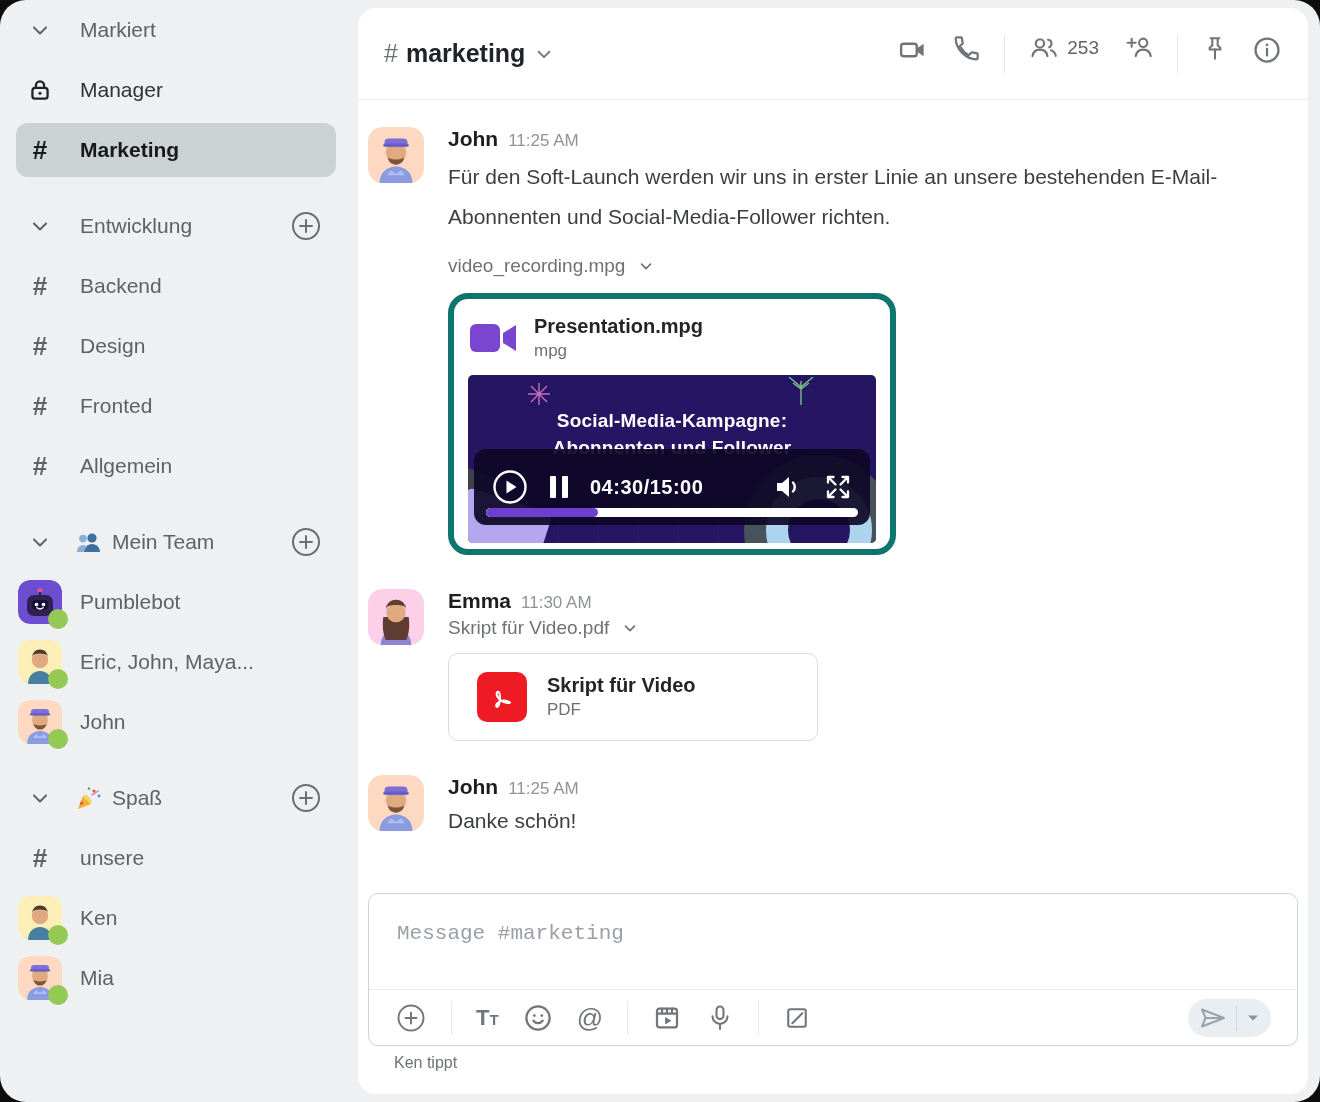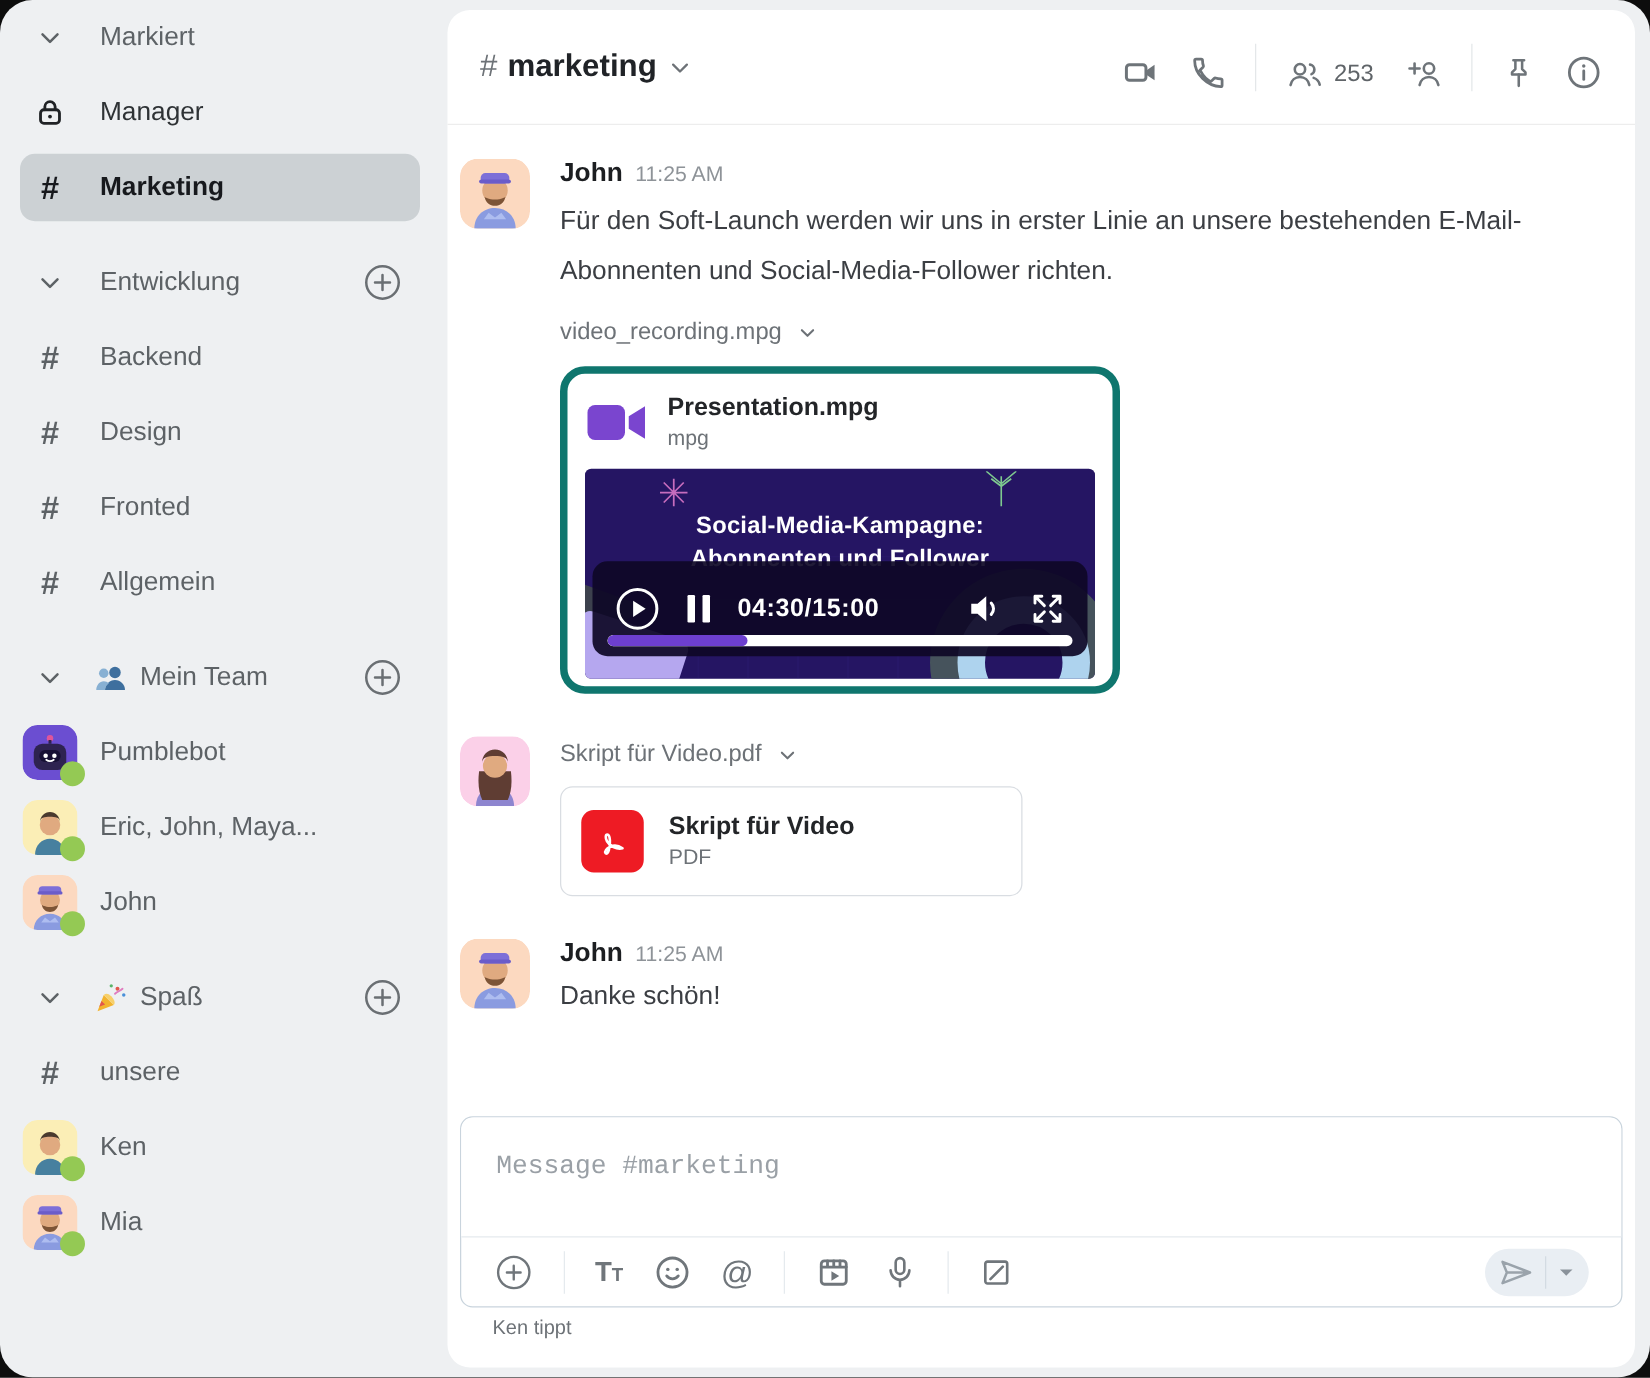--- a/index.html
+++ b/index.html
@@ -24,21 +24,21 @@
   .dot{position:absolute;right:-6px;bottom:-5px;width:20px;height:20px;border-radius:50%;background:#94c954;}
   .plus-btn{position:absolute;right:36px;top:14px;width:32px;height:32px;cursor:pointer;}
   .srow .lbl{position:relative;white-space:nowrap;}
 
   
   .panel{position:absolute;left:358px;top:8px;width:950px;height:1086px;background:#fff;border-radius:18px;}
   .phead{position:absolute;left:0;top:0;right:0;height:92px;display:flex;align-items:center;padding:0 26px;border-bottom:1px solid #ededed;}
   .ptitle{display:flex;align-items:center;gap:8px;cursor:pointer;}
   .ptitle .h{font-size:25px;color:#6d7277;font-weight:500;}
   .ptitle .n{font-size:25px;color:#202327;font-weight:700;}
-  .hactions{margin-left:auto;display:flex;align-items:flex-end;gap:24px;}
+  .hactions{margin-left:auto;display:flex;align-items:flex-start;gap:24px;}
   .hdiv{width:1px;height:38px;background:#e4e7e9;}
   .members{display:flex;align-items:center;gap:8px;color:#5f6468;font-size:19px;cursor:pointer;}
   .icbtn{display:flex;align-items:center;cursor:pointer;}
 
   
   .msgs{position:absolute;left:0;top:93px;right:0;bottom:215px;padding:26px 0 0 10px;overflow:hidden;}
   .msg{display:flex;margin-bottom:34px;}
   .mavatar{position:relative;width:56px;height:56px;border-radius:14px;flex:0 0 56px;overflow:hidden;}
   .mbody{margin-left:24px;flex:1;min-width:0;}
   .mhead{display:flex;align-items:baseline;gap:10px;}
@@ -62,21 +62,21 @@
   .ringO{position:absolute;right:-18px;bottom:-62px;width:150px;height:150px;border-radius:50%;border:24px solid #46535c;}
   .ringI{position:absolute;right:4px;bottom:-40px;width:106px;height:106px;border-radius:50%;border:22px solid #aed3ee;}
   .ctrl{position:absolute;left:6px;right:6px;bottom:18px;height:76px;background:rgba(14,8,38,.92);border-radius:12px;display:flex;align-items:center;padding:16px 18px;gap:20px;}
   .vtime{color:#fff;font-size:20px;font-weight:600;letter-spacing:.5px;}
   .ctrl .spacer{flex:1;}
   .progress{position:absolute;left:12px;right:12px;bottom:8px;height:9px;background:#fff;border-radius:6px;overflow:hidden;}
   .progress .fill{height:100%;background:#6d3fd0;border-radius:6px;}
   .sparkle{position:absolute;}
 
   
-  .pcard{margin-top:14px;width:370px;border:1px solid #d9dde2;border-radius:10px;display:flex;align-items:center;padding:18px 16px;gap:20px;background:#fff;}
+  .pcard{margin-top:14px;width:370px;border:1px solid #d9dde2;border-radius:10px;display:flex;align-items:center;padding:18px 28px;gap:20px;background:#fff;}
   .pdficon{width:50px;height:50px;border-radius:10px;background:#ee1b24;flex:0 0 50px;display:flex;align-items:center;justify-content:center;}
 
   
   .composer{position:absolute;left:10px;right:10px;bottom:48px;height:153px;border:1px solid #c9d4dd;border-radius:10px;background:#fff;}
   .cinput{display:block;width:100%;height:96px;border:none;outline:none;resize:none;border-radius:10px 10px 0 0;
     padding:28px 28px 0 28px;font-size:21px;font-family:Liberation Mono, monospace;color:#3b3e43;}
   .cinput::placeholder{color:#9aa0a6;}
   .ctools{position:absolute;left:0;right:0;bottom:0;height:56px;border-top:1px solid #e5eaee;display:flex;align-items:center;padding:0 26px;gap:24px;}
   .cdiv{width:1px;height:34px;background:#e5eaee;}
   .tt{color:#70767b;font-weight:700;font-size:22px;line-height:1;cursor:pointer;}
@@ -432,20 +432,24 @@
         <span class="mavatar">
           <svg width="56" height="56" viewBox="0 0 44 44">
               <rect width="44" height="44" rx="11" fill="#fbd0e8"></rect>
               <path d="M10 44c0-7.6 5.4-12.6 12-12.6S34 36.4 34 44z" fill="#8d85cf"></path>
               <path d="M12 22c-1 8 0 14 2 18h16c2-4 3-10 2-18z" fill="#5f3d33"></path>
               <circle cx="22" cy="18.5" r="7.6" fill="#e0aa80"></circle>
               <path d="M13.8 17c0-5 3.6-8.6 8.2-8.6s8.2 3.6 8.2 8.6c0-1.8-.9-3.2-2.3-3.7-3.2-1.1-8.6-1.1-11.8 0-1.4.5-2.3 1.9-2.3 3.7z" fill="#5f3d33"></path>
             </svg>
         </span>
         <div class="mbody">
+          <div class="mhead">
+            <span class="mname">Emma</span>
+            <span class="mtime">11:30 AM</span>
+          </div>
           <div class="attach-label" style="margin-top:4px;">
             <span>Skript für Video.pdf</span>
             <svg width="18" height="18" viewBox="0 0 24 24" fill="none" stroke="#6d7277" stroke-width="2.2" stroke-linecap="round" stroke-linejoin="round">
                 <path d="M6 9.5l6 6 6-6"></path>
               </svg>
           </div>
           <div class="pcard">
             <span class="pdficon">
               <svg width="32" height="32" viewBox="0 0 40 40" fill="none" stroke="#fff" stroke-width="2.6" stroke-linecap="round">
                   <path d="M30 27c-6 1.5-13-2.5-15.5-7-1.8-3.2-1.6-6.6.4-6.6 2.8 0 3.4 9.6 1.4 15.6-.8 2.6-2.4 4.4-3.4 2.6-1.6-3 7.4-11.2 17.1-4.6"></path>

